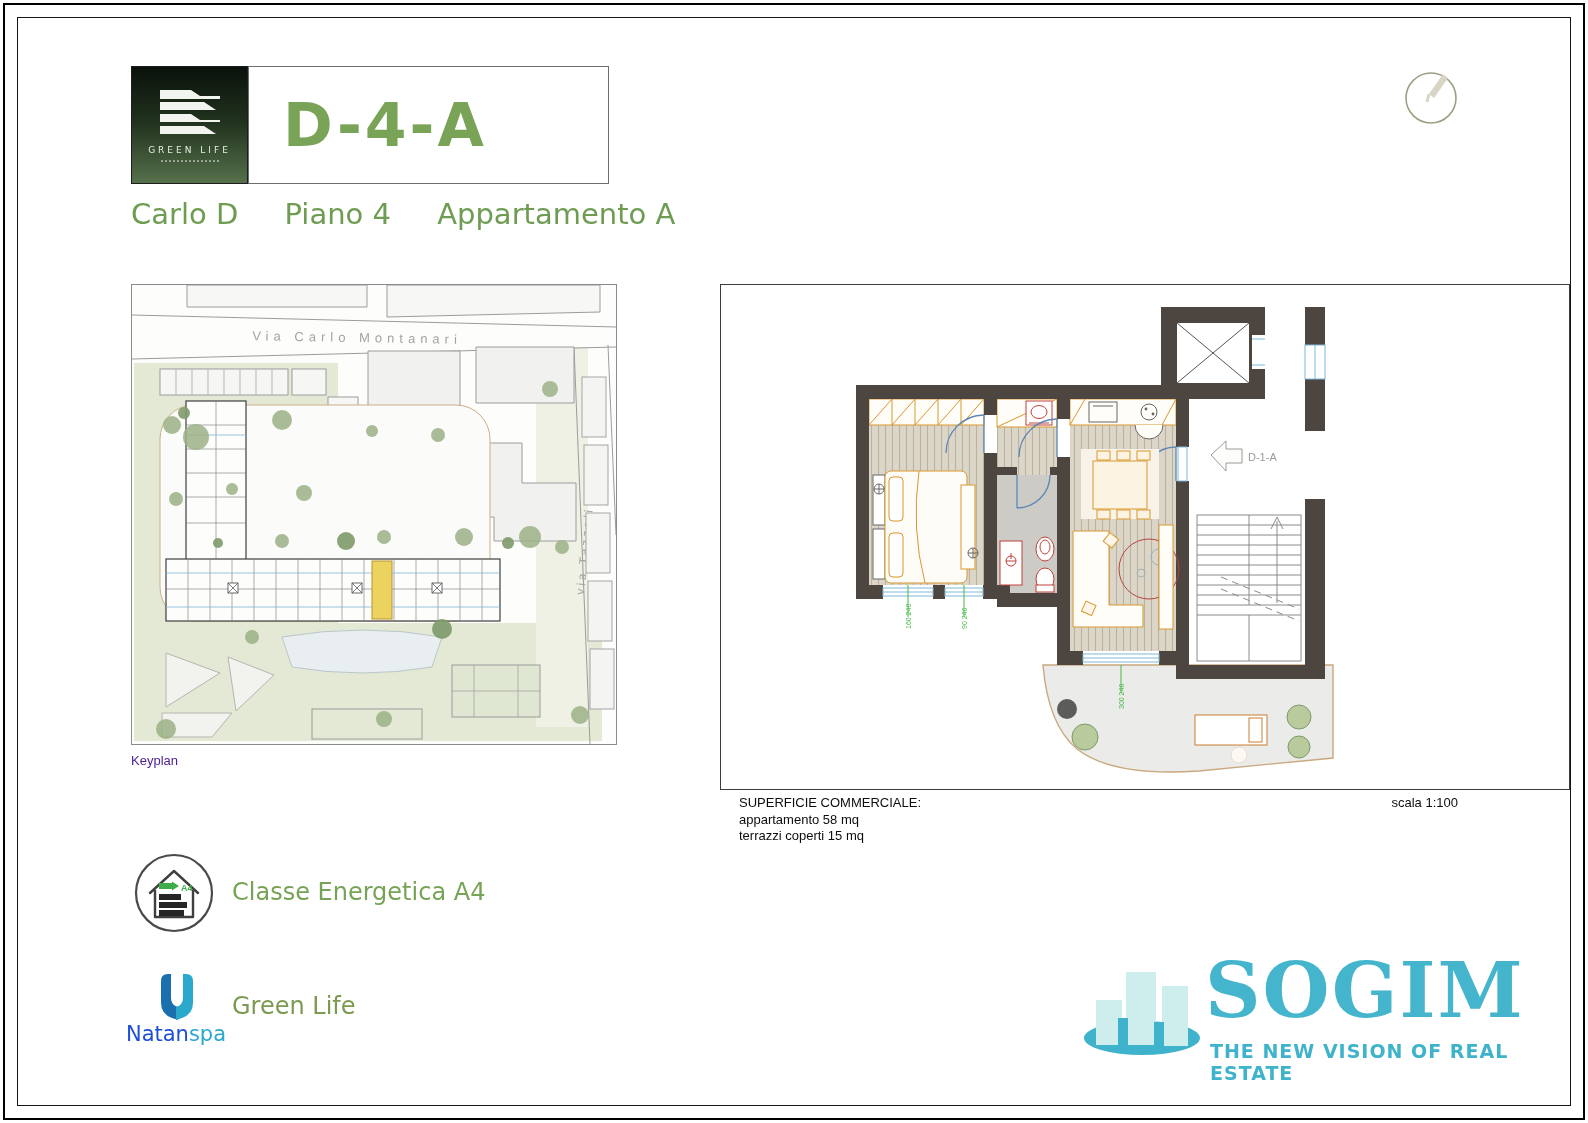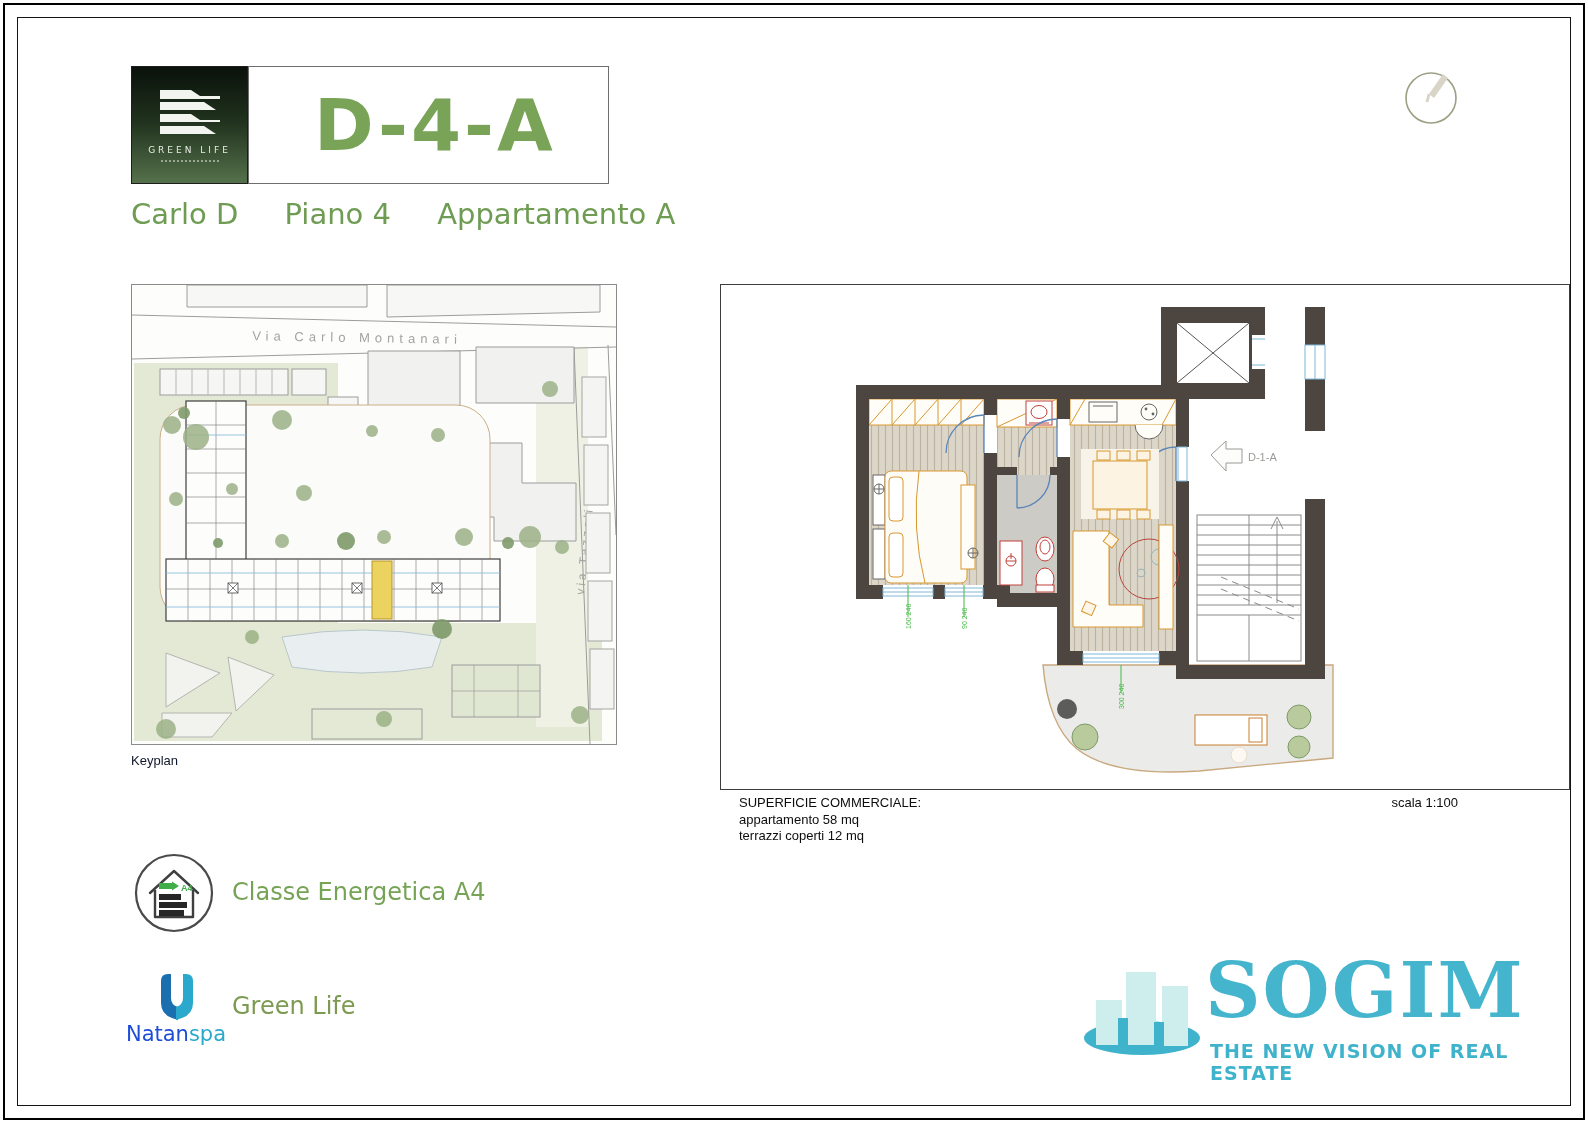--- a/index.html
+++ b/index.html
@@ -6,27 +6,27 @@
   #sheet{position:relative;width:1588px;height:1123px;background:#ffffff;font-family:"Liberation Sans",sans-serif;overflow:hidden;}
   .abs{position:absolute;}
   #frame-outer{position:absolute;inset:3px;border:2px solid #000;pointer-events:none;}
   #frame-inner{position:absolute;inset:17px;border:1px solid #151515;pointer-events:none;}
 
   
   #logo-box{left:131px;top:66px;width:117px;height:118px;background:linear-gradient(#0a110b,#21331e 48%,#55714b);border:1px solid #1d1d1d;display:flex;flex-direction:column;align-items:center;justify-content:center;box-sizing:border-box;}
   #logo-title{color:#e9ede6;font-size:9px;letter-spacing:3px;margin-top:7px;font-family:"DejaVu Sans",sans-serif;}
   #logo-tagline{width:58px;border-top:2px dotted rgba(222,232,216,.55);margin-top:5px;}
   #title-box{left:248px;top:66px;width:361px;height:118px;border:1px solid #6e6e6e;display:flex;align-items:center;padding-left:34px;box-sizing:border-box;}
-  #unit-code{font-family:"DejaVu Sans",sans-serif;font-weight:bold;font-size:72px;color:#79a356;letter-spacing:3px;line-height:1;margin-left:31px;}
+  #unit-code{font-family:"DejaVu Sans",sans-serif;font-weight:bold;font-size:60px;color:#79a356;letter-spacing:3px;line-height:1;}
   #subtitle{left:131px;top:197px;font-family:"DejaVu Sans",sans-serif;font-size:29px;color:#6f9c53;}
   #subtitle span{margin-right:37px;}
 
   
   #keyplan-box{left:131px;top:284px;width:486px;height:461px;border:1px solid #8b8b8b;box-sizing:border-box;background:#22c55e;}
-  #keyplan-label{left:131px;top:753px;font-size:13px;color:#0f172a;}
+  #keyplan-label{left:131px;top:753px;font-size:13px;color:#4c1d95;}
 
   
   #plan-box{left:720px;top:284px;width:850px;height:506px;border:1px solid #3d3d3d;box-sizing:border-box;background:#ffffff;}
   #surface-block{left:720px;top:795px;font-size:13px;color:#0d0d0d;line-height:16.5px;margin-left:19px;}
   #scale-label{left:1340px;top:795px;width:118px;text-align:right;font-size:13px;color:#0d0d0d;}
 
   
   #energy-icon{left:133px;top:852px;}
   #energy-label{left:232px;top:878px;font-family:"DejaVu Sans",sans-serif;font-size:24px;color:#76a355;}
 
@@ -367,21 +367,21 @@
         <text transform="translate(190,344) rotate(-90)">160 240</text>
         <text transform="translate(246,344) rotate(-90)">90 240</text>
         <text transform="translate(403,424) rotate(-90)">300 240</text>
       </g>
     </svg>
   </div>
 
   <div id="surface-block" class="abs">
     <div>SUPERFICIE  COMMERCIALE:</div>
     <div>appartamento 58 mq</div>
-    <div>terrazzi coperti 12 mq</div>
+    <div>terrazzi coperti 15 mq</div>
   </div>
   <div id="scale-label" class="abs">scala 1:100</div>
 
   <svg id="energy-icon" class="abs" width="82" height="82" viewBox="0 0 82 82">
     <circle cx="41" cy="41" r="38" fill="#fff" stroke="#4a4a4a" stroke-width="2.2"></circle>
     <path d="M17,41 L41,19 L65,41" fill="none" stroke="#3f3f3f" stroke-width="2.4" stroke-linejoin="round" stroke-linecap="round"></path>
     <path d="M22,38 V65 H60 V38" fill="#fff" stroke="#3f3f3f" stroke-width="2.4" stroke-linejoin="round"></path>
     <g>
       <rect x="26" y="31" width="13" height="6" fill="#3fae49"></rect>
       <path d="M39,29.5 L46,34 L39,38.5 Z" fill="#3fae49"></path>

